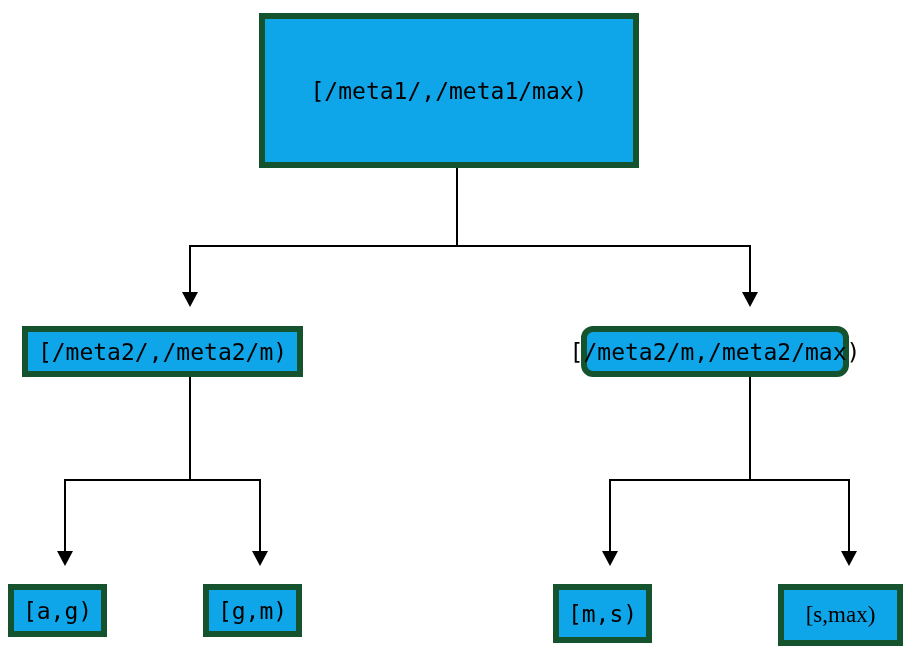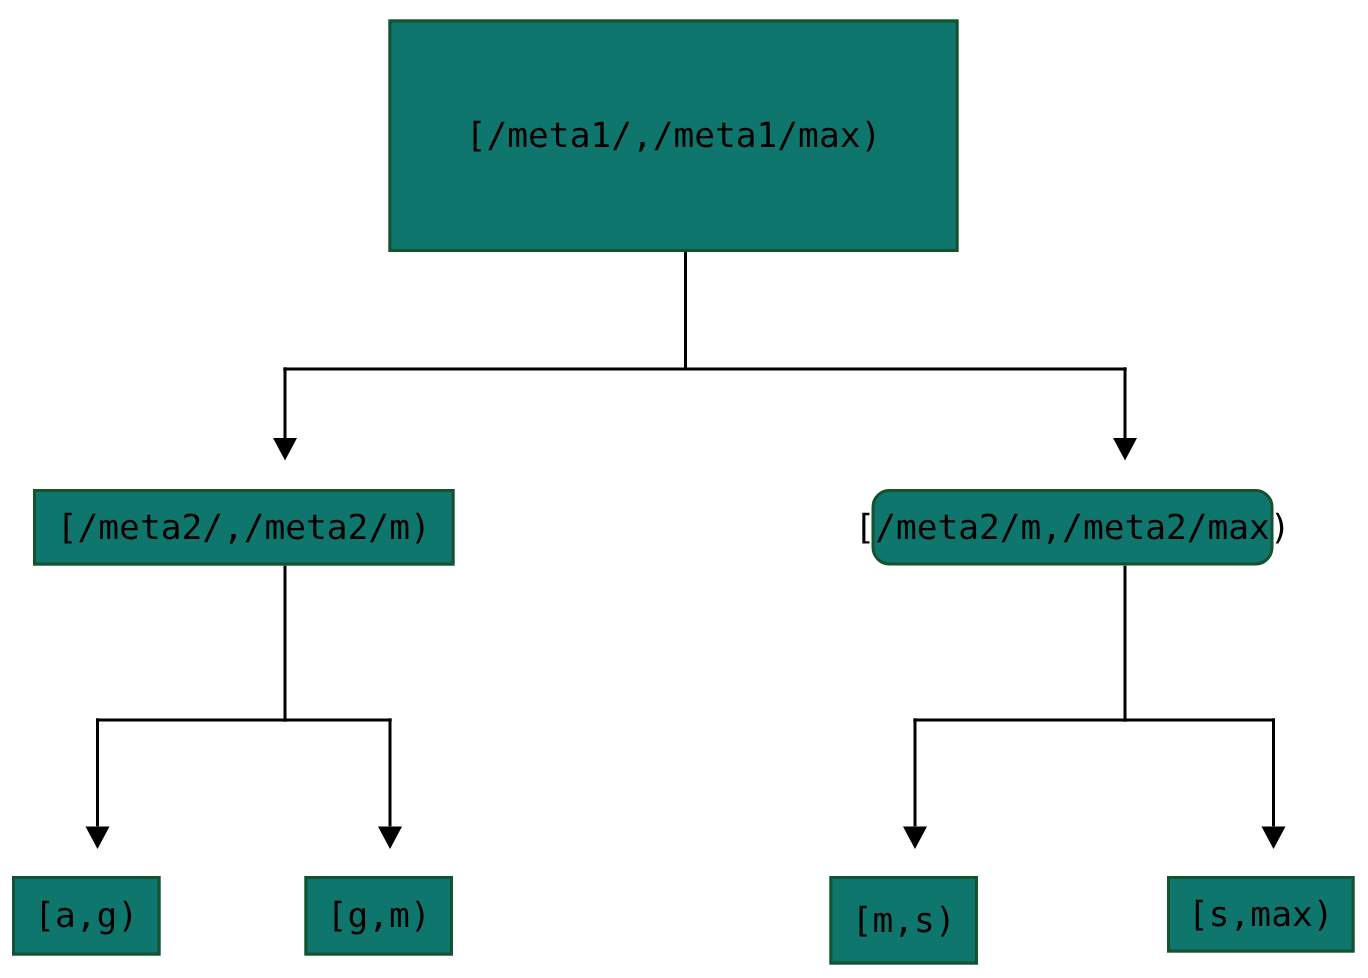--- a/index.html
+++ b/index.html
@@ -10,37 +10,37 @@
   .canvas {
     position: relative;
     width: 912px;
     height: 652px;
     background: #ffffff;
     overflow: hidden;
   }
   .node {
     position: absolute;
     box-sizing: border-box;
-    border: 2px solid #14532d;
-    background: #0f766e;
+    border: 6px solid #14532d;
+    background: #0ea5e9;
     display: flex;
     align-items: center;
     justify-content: center;
     font-family: "DejaVu Sans Mono", monospace;
     font-size: 23px;
     color: #000000;
     white-space: nowrap;
   }
   .node.root   { left: 259px; top: 13px;  width: 380px; height: 155px; }
   .node.mid-l  { left: 22px;  top: 326px; width: 281px; height: 51px; }
   .node.mid-r  { left: 581px; top: 326px; width: 268px; height: 51px; border-radius: 12px; }
   .node.leaf-ag   { left: 8px;   top: 584px; width: 99px;  height: 53px; }
   .node.leaf-gm   { left: 203px; top: 584px; width: 99px;  height: 53px; }
   .node.leaf-ms   { left: 553px; top: 584px; width: 99px;  height: 59px; }
-  .node.leaf-smax { left: 778px; top: 584px; width: 125px; height: 51px; }
+  .node.leaf-smax { left: 778px; top: 584px; width: 125px; height: 62px; font-family: Liberation Serif, serif; }
 
   .edge {
     position: absolute;
     background: #000000;
   }
   
   .e-v1 { left: 456px; top: 168px; width: 2px;  height: 78px; }
   .e-h1 { left: 189px; top: 245px; width: 562px; height: 2px; }
   .e-v2 { left: 189px; top: 245px; width: 2px;  height: 47px; }
   .e-v3 { left: 749px; top: 245px; width: 2px;  height: 47px; }

